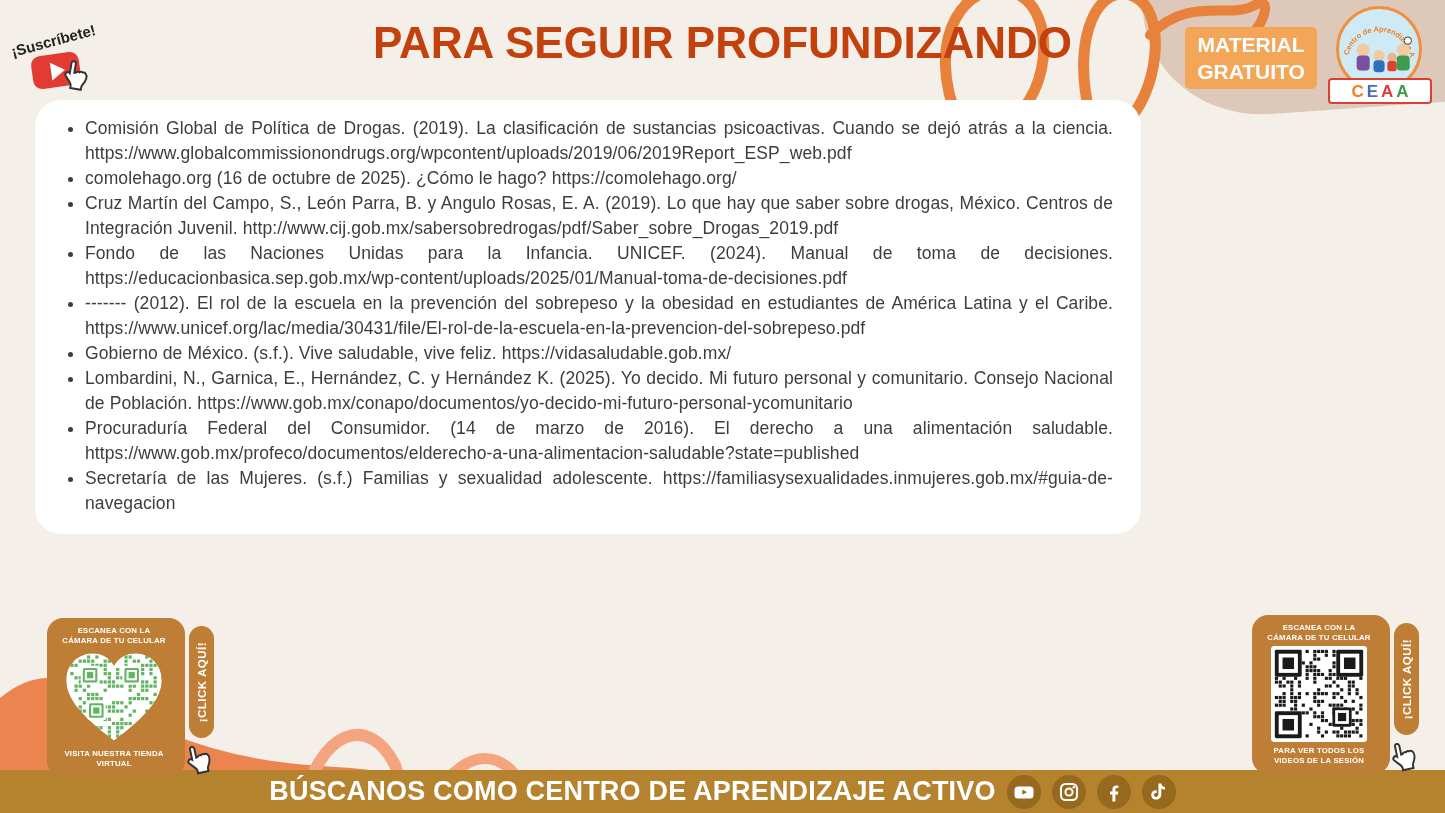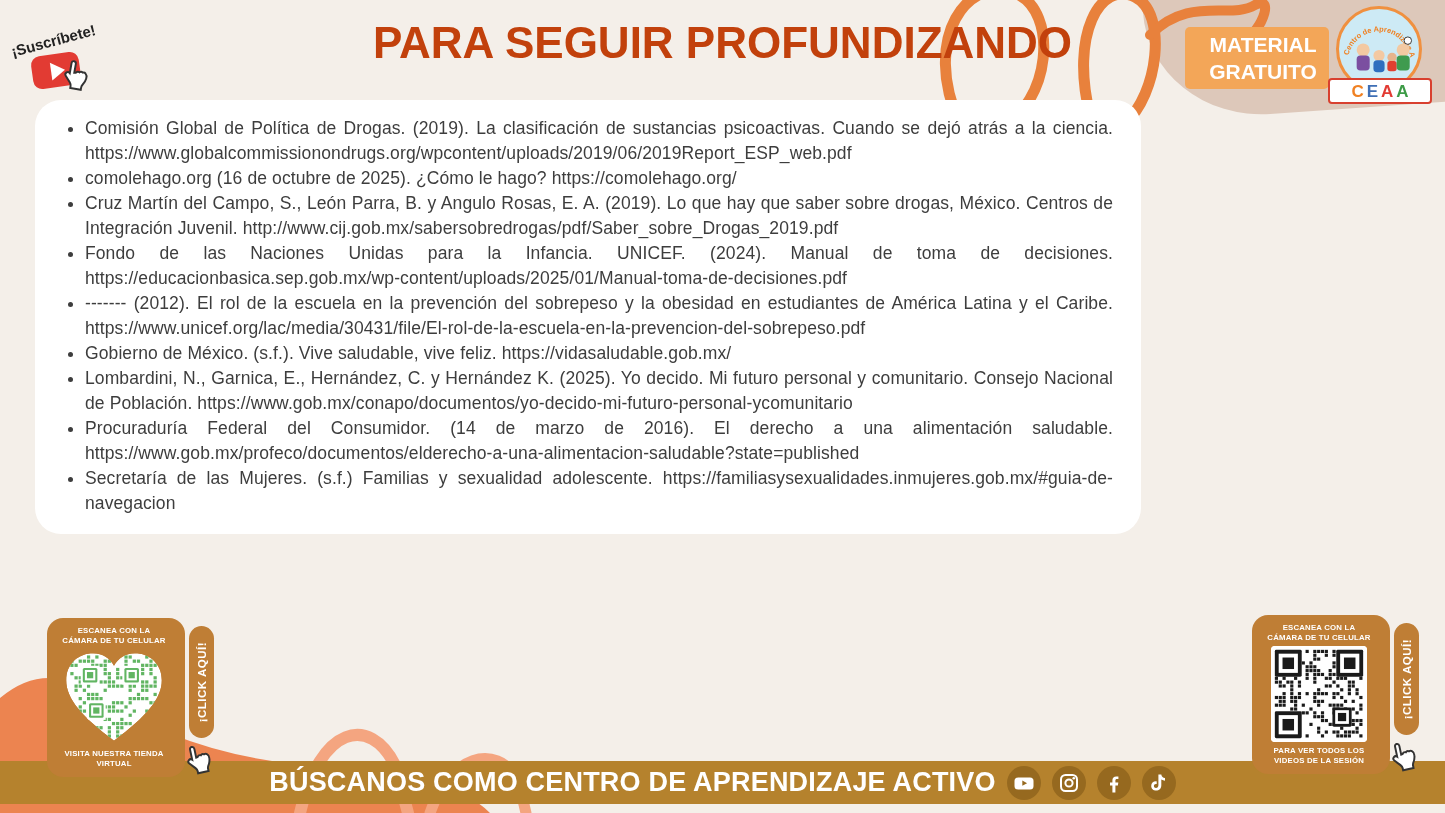--- a/index.html
+++ b/index.html
@@ -17,21 +17,21 @@
   .play-btn{position:absolute;top:40px;left:26px;width:48px;height:33px;background:#e23b33;
        border-radius:9px;transform:rotate(-8deg);display:flex;align-items:center;justify-content:center;}
   .play-btn .tri{width:0;height:0;border-left:14px solid #fff;border-top:9px solid transparent;
        border-bottom:9px solid transparent;margin-left:3px;}
   .hand{position:absolute;width:36px;height:36px;}
   .subscribe .hand{top:44px;left:52px;transform:rotate(10deg);}
   .page-title{position:absolute;top:18px;left:0;width:100%;text-align:center;z-index:1;
        font-size:44px;font-weight:800;color:#c2410c;letter-spacing:0px;}
   .free-badge{position:absolute;top:27px;left:1185px;width:132px;height:62px;background:#f3a658;
        border-radius:5px;color:#fff;font-weight:800;font-size:21px;line-height:1.3;
-       display:flex;flex-direction:column;align-items:center;justify-content:center;z-index:2;padding-left:12px;}
+       display:flex;flex-direction:column;align-items:center;justify-content:center;z-index:2;}
   
   .logo{position:absolute;top:6px;left:1328px;width:104px;height:98px;z-index:2;}
   .logo .circle{position:absolute;top:0;left:8px;width:86px;height:86px;border-radius:50%;
        background:#cdeaf5;border:3px solid #f0903f;box-sizing:border-box;overflow:hidden;}
   .logo .ribbon{position:absolute;left:0;bottom:0;width:100%;height:26px;background:#fff;
        border:2px solid #d8402f;border-radius:4px;box-sizing:border-box;
        display:flex;align-items:center;justify-content:center;gap:3px;}
   .logo .ribbon span{font-weight:800;font-size:17px;line-height:1;}
   .l-c0{color:#f08122}.l-c1{color:#3f6fb5}.l-c2{color:#e23b33}.l-c3{color:#3d9b47}
   
@@ -47,21 +47,21 @@
   .qr-card{width:138px;background:#bf7e35;border-radius:16px;padding:8px 6px 8px 2px;
        box-sizing:border-box;color:#fff;text-align:center;}
   .qr-card .t{font-size:7.8px;font-weight:800;line-height:1.25;letter-spacing:.2px;}
   .qr-card .qr-wrap{margin:4px auto;display:flex;justify-content:center;}
   .click-tab{position:relative;width:25px;height:112px;background:#bf7e35;border-radius:13px;
        margin-left:4px;margin-top:8px;display:flex;align-items:center;justify-content:center;}
   .click-tab .vtxt{writing-mode:vertical-rl;transform:rotate(180deg);color:#fff;
        font-weight:800;font-size:11.5px;letter-spacing:.5px;}
   .tab-hand{position:absolute;left:-8px;top:116px;width:36px;height:36px;transform:rotate(-12deg);}
   
-  .footer-bar{position:absolute;left:0;bottom:9px;width:100%;height:43px;background:#b5822d;z-index:2;
+  .footer-bar{position:absolute;left:0;bottom:0;width:100%;height:43px;background:#b5822d;z-index:2;
        display:flex;align-items:center;justify-content:center;gap:11px;}
   .footer-bar .f-label{color:#fff;font-weight:800;font-size:27px;letter-spacing:0.2px;}
   .soc{width:34px;height:34px;border-radius:50%;background:#96691f;
        display:flex;align-items:center;justify-content:center;}
   .soc svg{width:24px;height:24px;}
 </style>
 </head>
 <body>
 
 <div class="stage">

